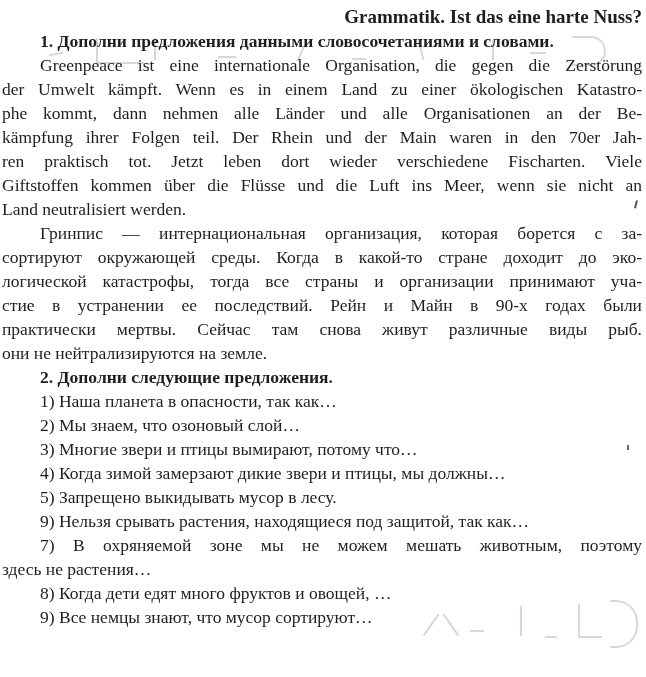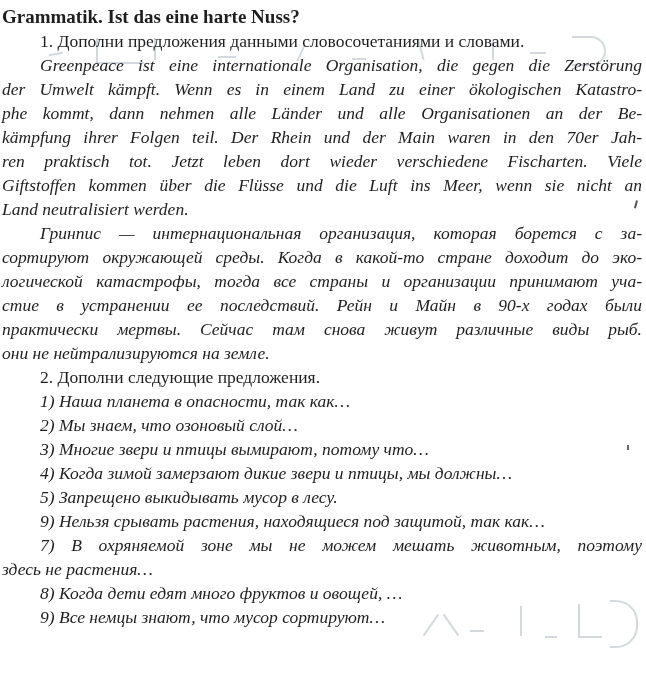--- a/index.html
+++ b/index.html
@@ -17,40 +17,39 @@
   .page {
     position: relative;
     box-sizing: border-box;
     width: 646px;
     height: 677px;
     padding: 5px 4px 0 2px;
     background: #ffffff;
   }
   .title {
     margin: 0;
-    text-align: left;
+    text-align: right;
     font-weight: bold;
     font-size: 19px;
     line-height: 24px;
     position: relative;
     z-index: 2;
   }
   .heading {
     margin: 0;
     font-size: 17.5px;
     line-height: 24px;
-    font-weight: normal;
+    font-weight: bold;
     text-indent: 38px;
     position: relative;
     z-index: 2;
   }
   .para, .items {
     position: relative;
     z-index: 2;
-    font-style: italic;
   }
   .line {
     font-size: 17.5px;
     line-height: 24px;
     text-align: justify;
     text-align-last: justify;
     white-space: normal;
   }
   .line.first { text-indent: 38px; }
   .line.last { text-align-last: left; }

